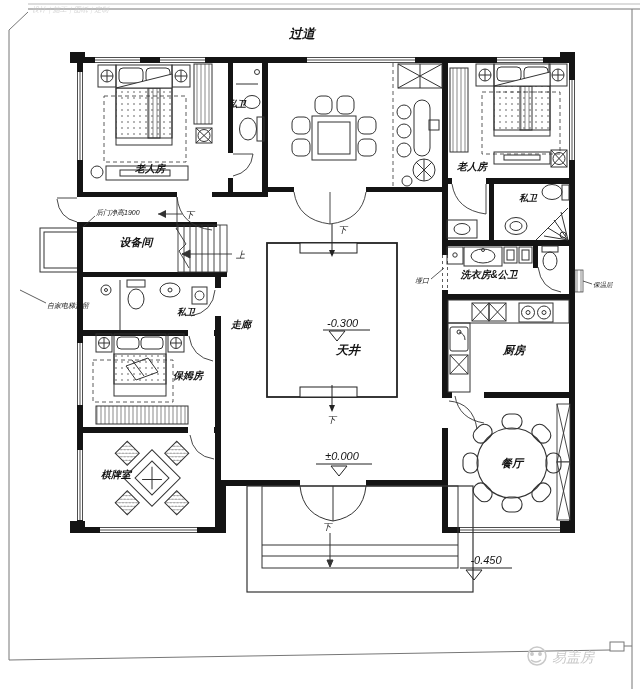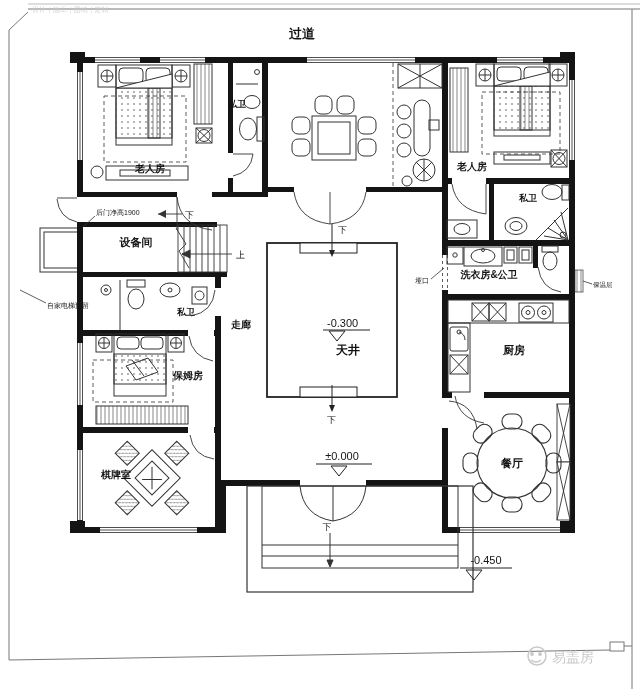--- a/index.html
+++ b/index.html
@@ -1,17 +1,17 @@
 <!DOCTYPE html>
 <html><head>
 <meta charset="utf-8">
 <style>
   html,body{margin:0;padding:0;background:#fff;}
   .page{position:relative;width:640px;height:689px;background:#fff;overflow:hidden;
-        font-family:"Liberation Sans", sans-serif;}
+        font-family:"Liberation Sans", sans-serif;font-style:italic;}
   svg{display:block}
   text{fill:#141414;font-family:"Liberation Sans", sans-serif;}
   .lbl{font-weight:bold;}
   .note{font-size:7px;}
   .lvl{font-size:11px;}
   .wm{fill:#c9c9c9;}
 </style>
 </head>
 <body>
 

